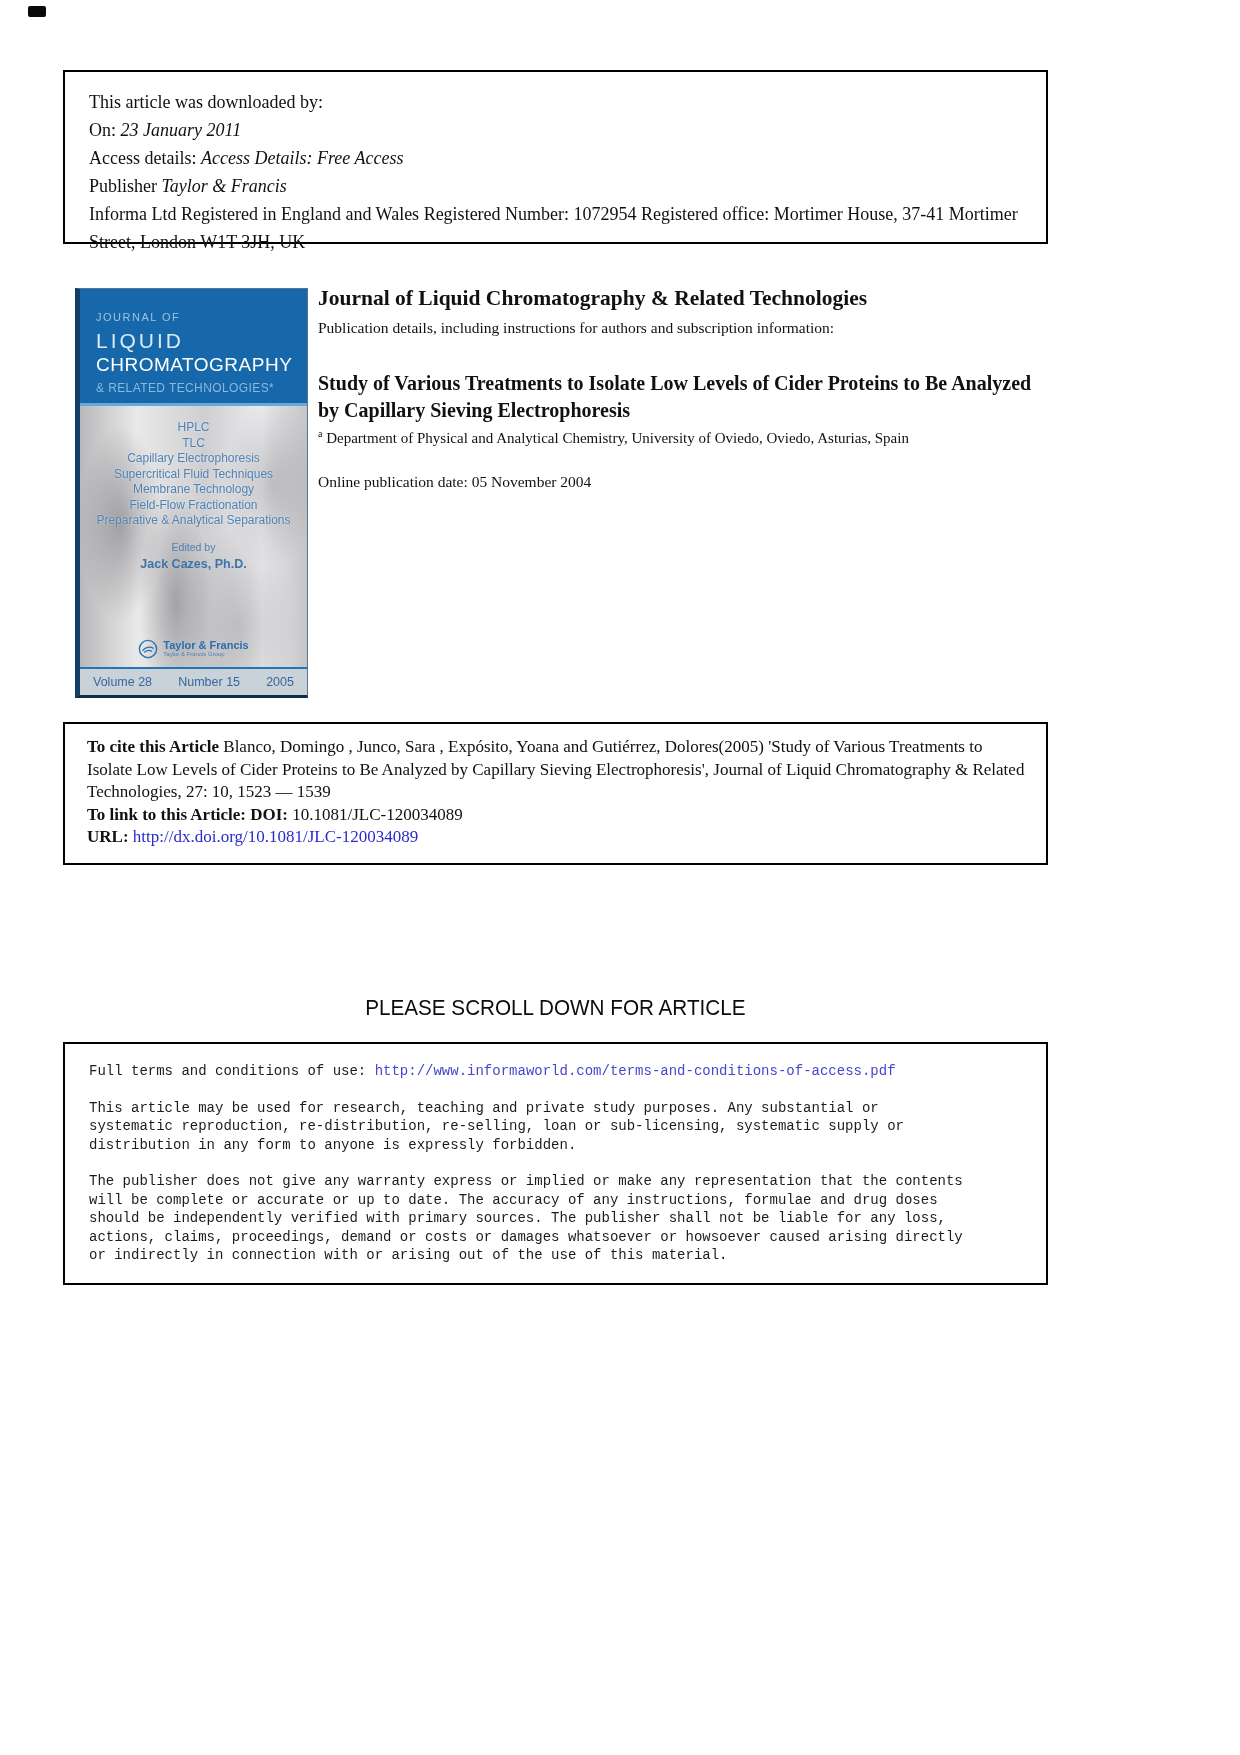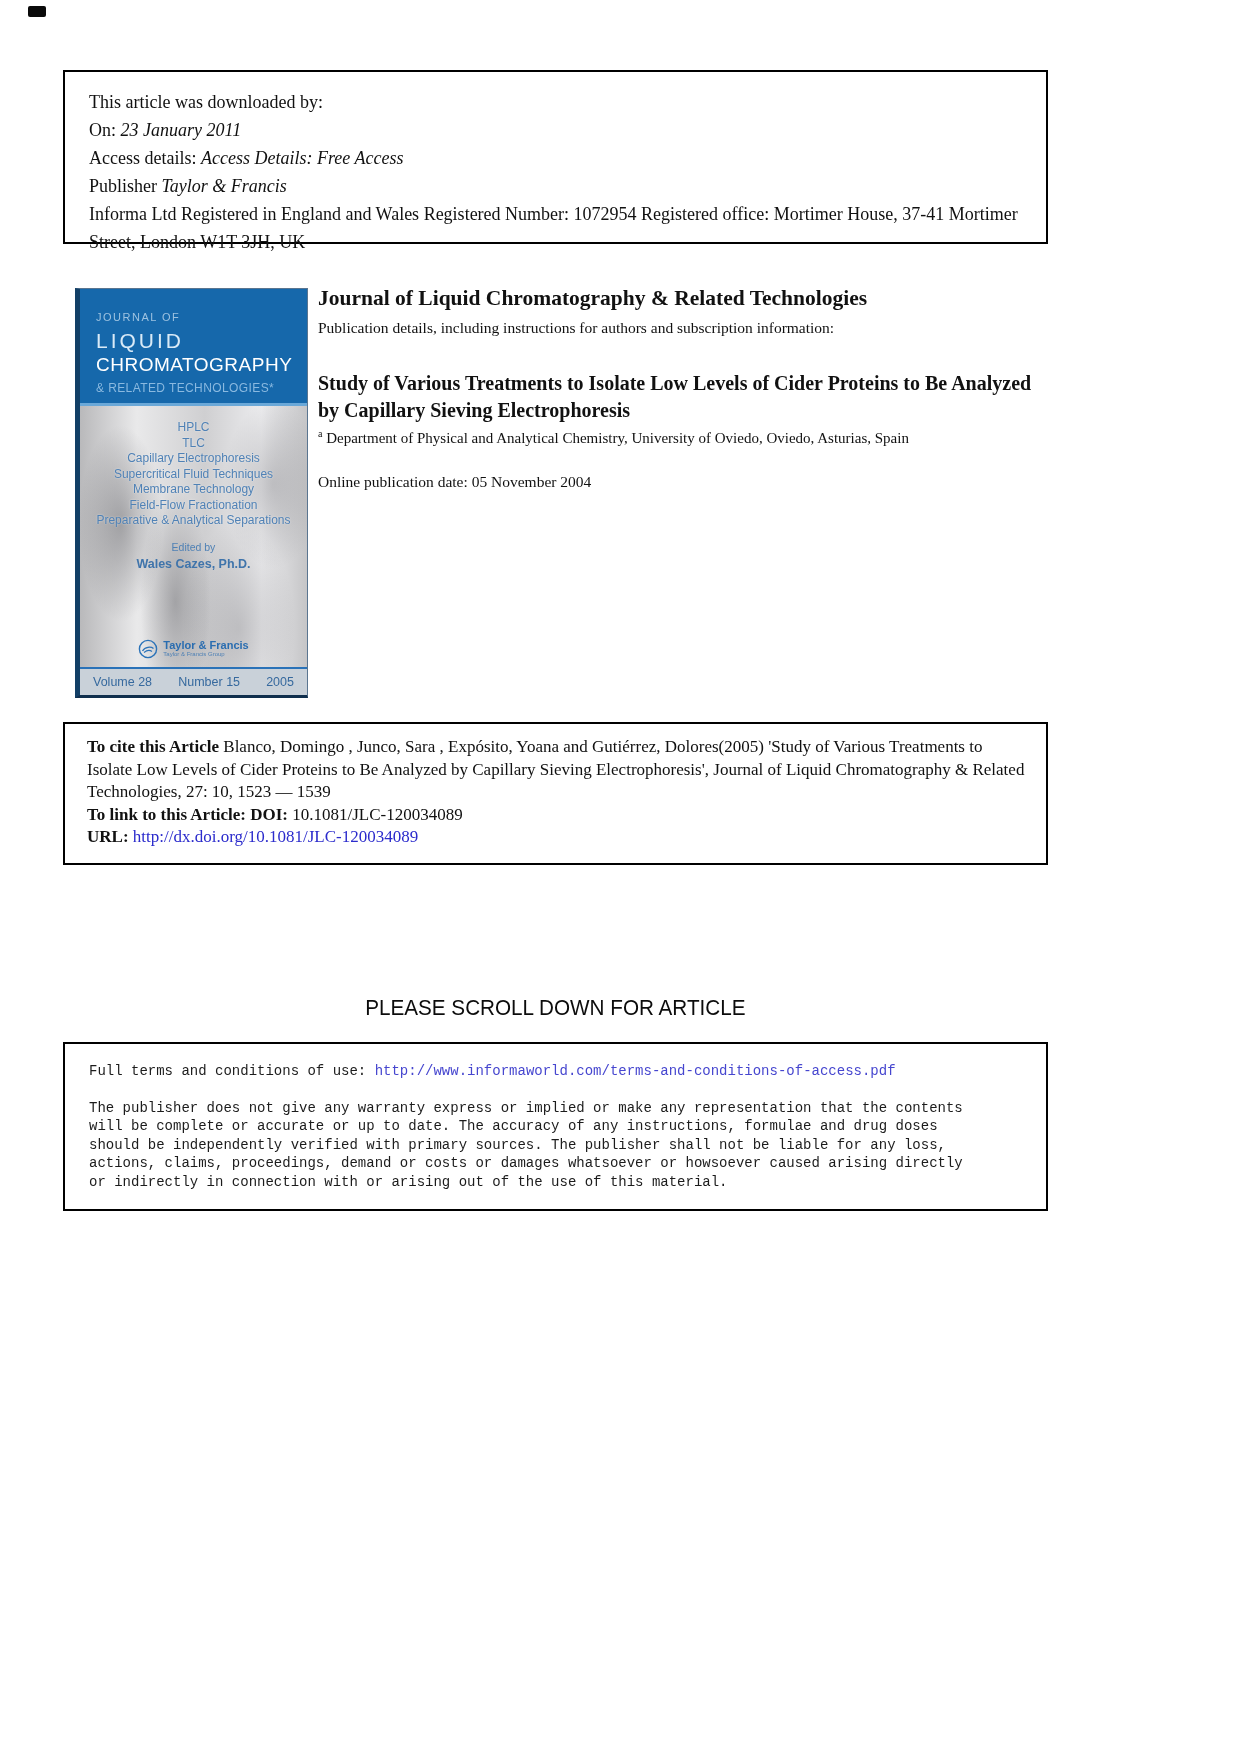--- a/index.html
+++ b/index.html
@@ -95,21 +95,21 @@
       <div>HPLC</div>
       <div>TLC</div>
       <div>Capillary Electrophoresis</div>
       <div>Supercritical Fluid Techniques</div>
       <div>Membrane Technology</div>
       <div>Field-Flow Fractionation</div>
       <div>Preparative &amp; Analytical Separations</div>
     </div>
     <div class="edited">
       <div class="edited-label">Edited by</div>
-      <div class="editor">Wales Cazes, Ph.D.</div>
+      <div class="editor">Jack Cazes, Ph.D.</div>
     </div>
     <div class="logo-row">
       <svg width="20" height="20" viewBox="0 0 20 20">
         <circle cx="10" cy="10" r="8.6" fill="none" stroke="#2a72b8" stroke-width="1.4"></circle>
         <path d="M4.5 12 C7 7.5 13 7.5 15.5 9.5" fill="none" stroke="#2a72b8" stroke-width="1.3"></path>
         <path d="M6 13.5 C9 11 12 11 14 12.5" fill="none" stroke="#2a72b8" stroke-width="1.1"></path>
       </svg>
       <div class="logo-text-wrap">
         <div class="logo-text">Taylor &amp; Francis</div>
         <div class="logo-subtext">Taylor &amp; Francis Group</div>
@@ -136,18 +136,21 @@
 <div class="box cite-box">
   <p class="row"><b>To cite this Article</b> <span>Blanco, Domingo , Junco, Sara , Expósito, Yoana and Gutiérrez, Dolores(2005) 'Study of Various Treatments to Isolate Low Levels of Cider Proteins to Be Analyzed by Capillary Sieving Electrophoresis', Journal of Liquid Chromatography &amp; Related Technologies, 27: 10, 1523 — 1539</span></p>
   <p class="row"><b>To link to this Article: DOI: </b><span>10.1081/JLC-120034089</span></p>
   <p class="row"><b>URL: </b><a href="#" class="cite-link">http://dx.doi.org/10.1081/JLC-120034089</a></p>
 </div>
 
 <div class="scroll-banner"><span>PLEASE SCROLL DOWN FOR ARTICLE</span></div>
 
 <div class="box terms-box">
   <p class="terms-line"><span>Full terms and conditions of use: </span><a href="#" class="mono-link">http://www.informaworld.com/terms-and-conditions-of-access.pdf</a></p>
+  <p class="mono-para">This article may be used for research, teaching and private study purposes. Any substantial or
+systematic reproduction, re-distribution, re-selling, loan or sub-licensing, systematic supply or
+distribution in any form to anyone is expressly forbidden.</p>
   <p class="mono-para">The publisher does not give any warranty express or implied or make any representation that the contents
 will be complete or accurate or up to date. The accuracy of any instructions, formulae and drug doses
 should be independently verified with primary sources. The publisher shall not be liable for any loss,
 actions, claims, proceedings, demand or costs or damages whatsoever or howsoever caused arising directly
 or indirectly in connection with or arising out of the use of this material.</p>
 </div>
 
 </body></html>

